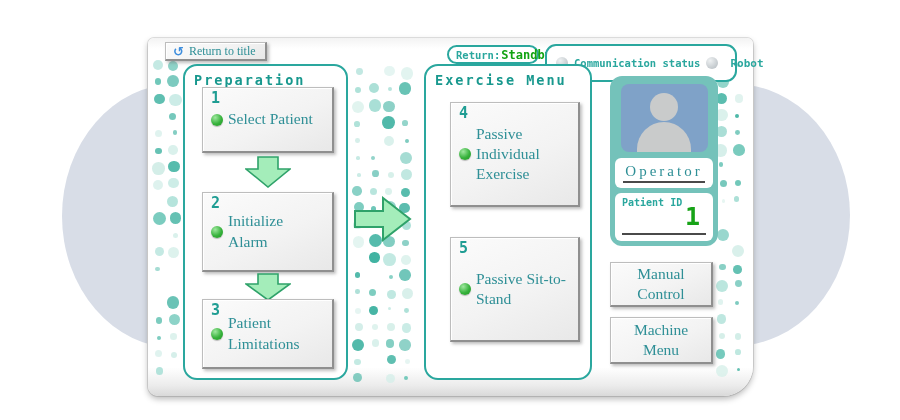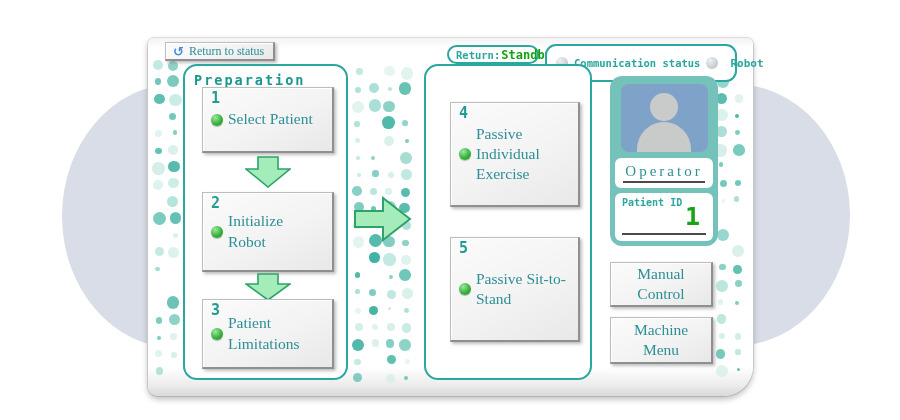--- a/index.html
+++ b/index.html
@@ -242,21 +242,21 @@
         <span class="dot" style="left: 4.90107px; top: 277.475px; width: 6.01894px; height: 6.01894px; background: rgb(211, 238, 232); opacity: 0.940577;"></span>
         <span class="dot" style="left: 21.1635px; top: 277.412px; width: 6.1514px; height: 6.1514px; background: rgb(211, 238, 232); opacity: 0.997766;"></span>
         <span class="dot" style="left: 1.87015px; top: 293.321px; width: 9.2664px; height: 9.2664px; background: rgb(111, 199, 185); opacity: 0.949305;"></span>
         <span class="dot" style="left: 21.1479px; top: 293.422px; width: 5.71419px; height: 5.71419px; background: rgb(165, 222, 212); opacity: 0.711018;"></span>
         <span class="dot" style="left: 1.93491px; top: 308.529px; width: 12.4298px; height: 12.4298px; background: rgb(211, 238, 232); opacity: 0.716738;"></span>
         <span class="dot" style="left: 22.5938px; top: 311.601px; width: 3.89095px; height: 3.89095px; background: rgb(63, 178, 161); opacity: 0.802281;"></span>
       </div>
 
     <button class="return-btn btn3d">
       <span class="undo-icon">↺</span>
-      <span>Return to status</span>
+      <span>Return to title</span>
     </button>
 
     <div class="pill pill-status">
       <span class="status-label">Return:</span>
       <span class="status-value">Standby</span>
     </div>
 
     <div class="pill pill-comm">
       <span class="gray-led"></span>
       <span class="comm-label">Communication status</span>
@@ -273,39 +273,40 @@
         <span class="step-label">Select Patient</span>
       </button>
 
       <svg class="arrow-svg" style="left:60px; top:90px;" width="46" height="32" viewBox="0 0 46 32">
         <polygon points="13,1 33,1 33,13 45,13 23,31 1,13 13,13" fill="#a4edba" stroke="#2fa26a" stroke-width="1.6"></polygon>
       </svg>
 
       <button class="step-btn btn3d" style="left:17px; top:126px; width:132px; height:80px;">
         <span class="step-num">2</span>
         <span class="led"></span>
-        <span class="step-label">Initialize Robot</span>
+        <span class="step-label">Initialize Alarm</span>
       </button>
 
       <svg class="arrow-svg" style="left:60px; top:207px;" width="46" height="28" viewBox="0 0 46 28">
         <polygon points="13,1 33,1 33,11 45,11 23,27 1,11 13,11" fill="#a4edba" stroke="#2fa26a" stroke-width="1.6"></polygon>
       </svg>
 
       <button class="step-btn btn3d" style="left:17px; top:233px; width:132px; height:70px;">
         <span class="step-num">3</span>
         <span class="led"></span>
         <span class="step-label">Patient Limitations</span>
       </button>
     </div>
 
     <svg class="arrow-svg" style="left:206px; top:158px;" width="58" height="46" viewBox="0 0 58 46">
       <polygon points="1,15 29,15 29,2 56,23 29,44 29,31 1,31" fill="#a4edba" stroke="#2fa26a" stroke-width="2"></polygon>
     </svg>
 
     <div class="groupbox groupbox-exer">
+      <div class="box-title">Exercise Menu</div>
 
       <button class="step-btn btn3d" style="left:24px; top:36px; width:130px; height:105px;">
         <span class="step-num">4</span>
         <span class="led"></span>
         <span class="step-label">Passive Individual Exercise</span>
       </button>
 
       <button class="step-btn btn3d" style="left:24px; top:171px; width:130px; height:105px;">
         <span class="step-num">5</span>
         <span class="led"></span>

